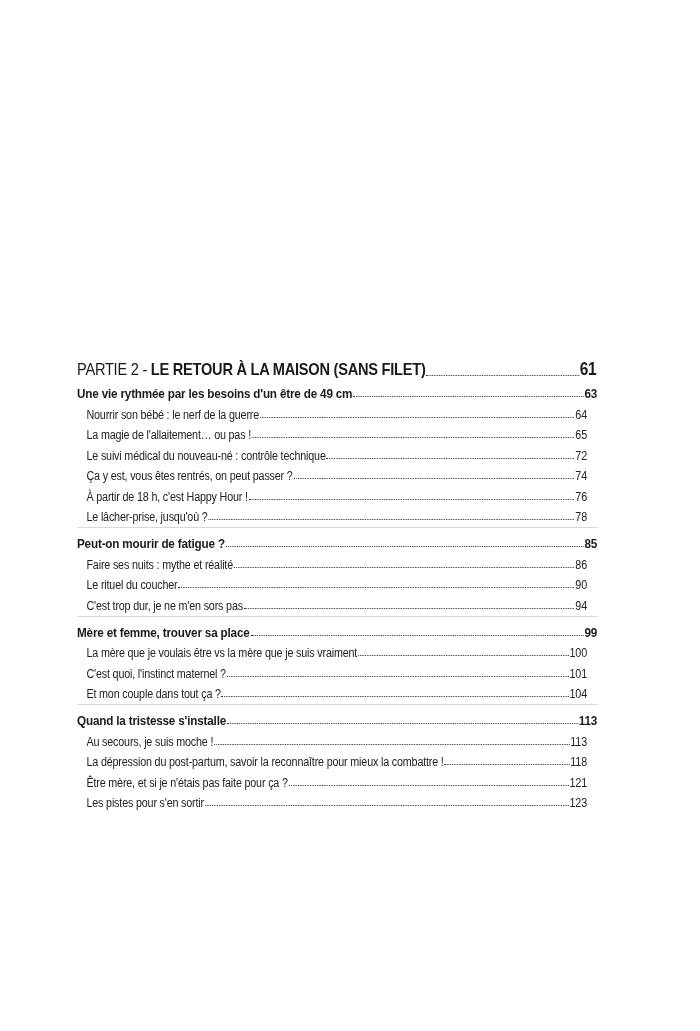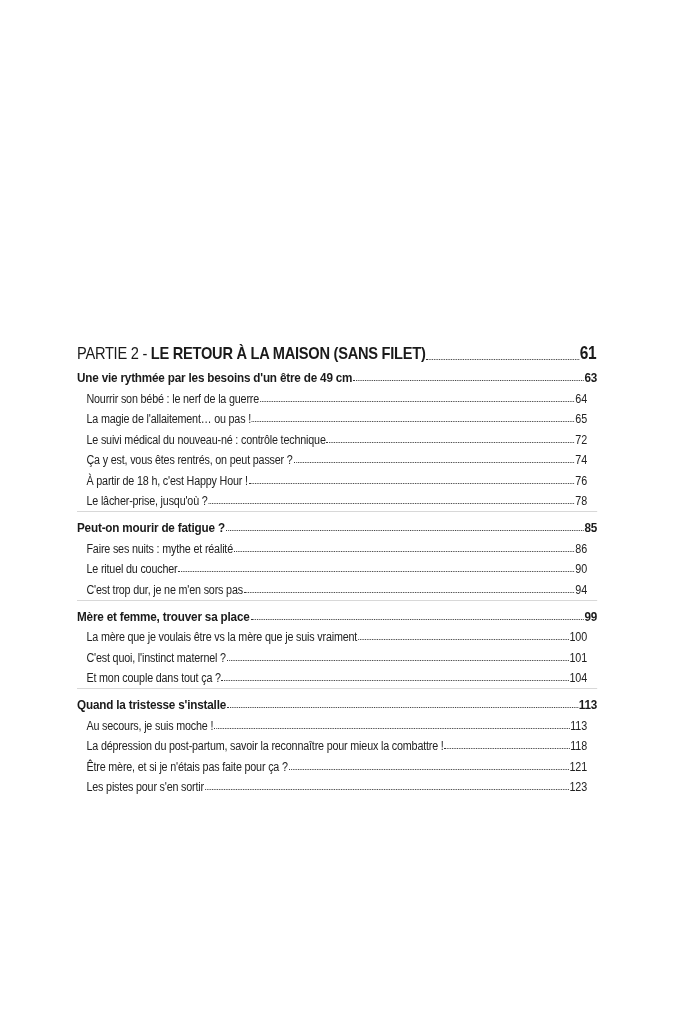--- a/index.html
+++ b/index.html
@@ -1,18 +1,18 @@
 <!DOCTYPE html>
 <html><head>
 <meta charset="utf-8">
 <style>
   html, body { margin: 0; padding: 0; background: #ffffff; }
   body { width: 700px; height: 1031px; position: relative; overflow: hidden;
          font-family: "Liberation Sans", "DejaVu Sans", sans-serif; color: #1a1a1a; }
-  .toc { position: absolute; left: 77px; top: 340px; width: 520px; }
+  .toc { position: absolute; left: 77px; top: 356px; width: 520px; }
   .row { display: flex; align-items: flex-end; white-space: nowrap; }
   .row .title { flex: 0 0 auto; }
   .row .leader { flex: 1 1 auto; border-bottom: 1px dotted #333; margin: 0 1px 4px 1px; min-width: 6px; }
   .row .page { flex: 0 0 auto; text-align: right; }
 
   .part { height: 24px; font-size: 17px; letter-spacing: -0.3px; transform: scaleX(0.86); transform-origin: left;
           width: 604px; }
   .part .prefix { font-weight: normal; }
   .part .strong { font-weight: bold; }
   .part .page { font-weight: bold; font-size: 18px; }

